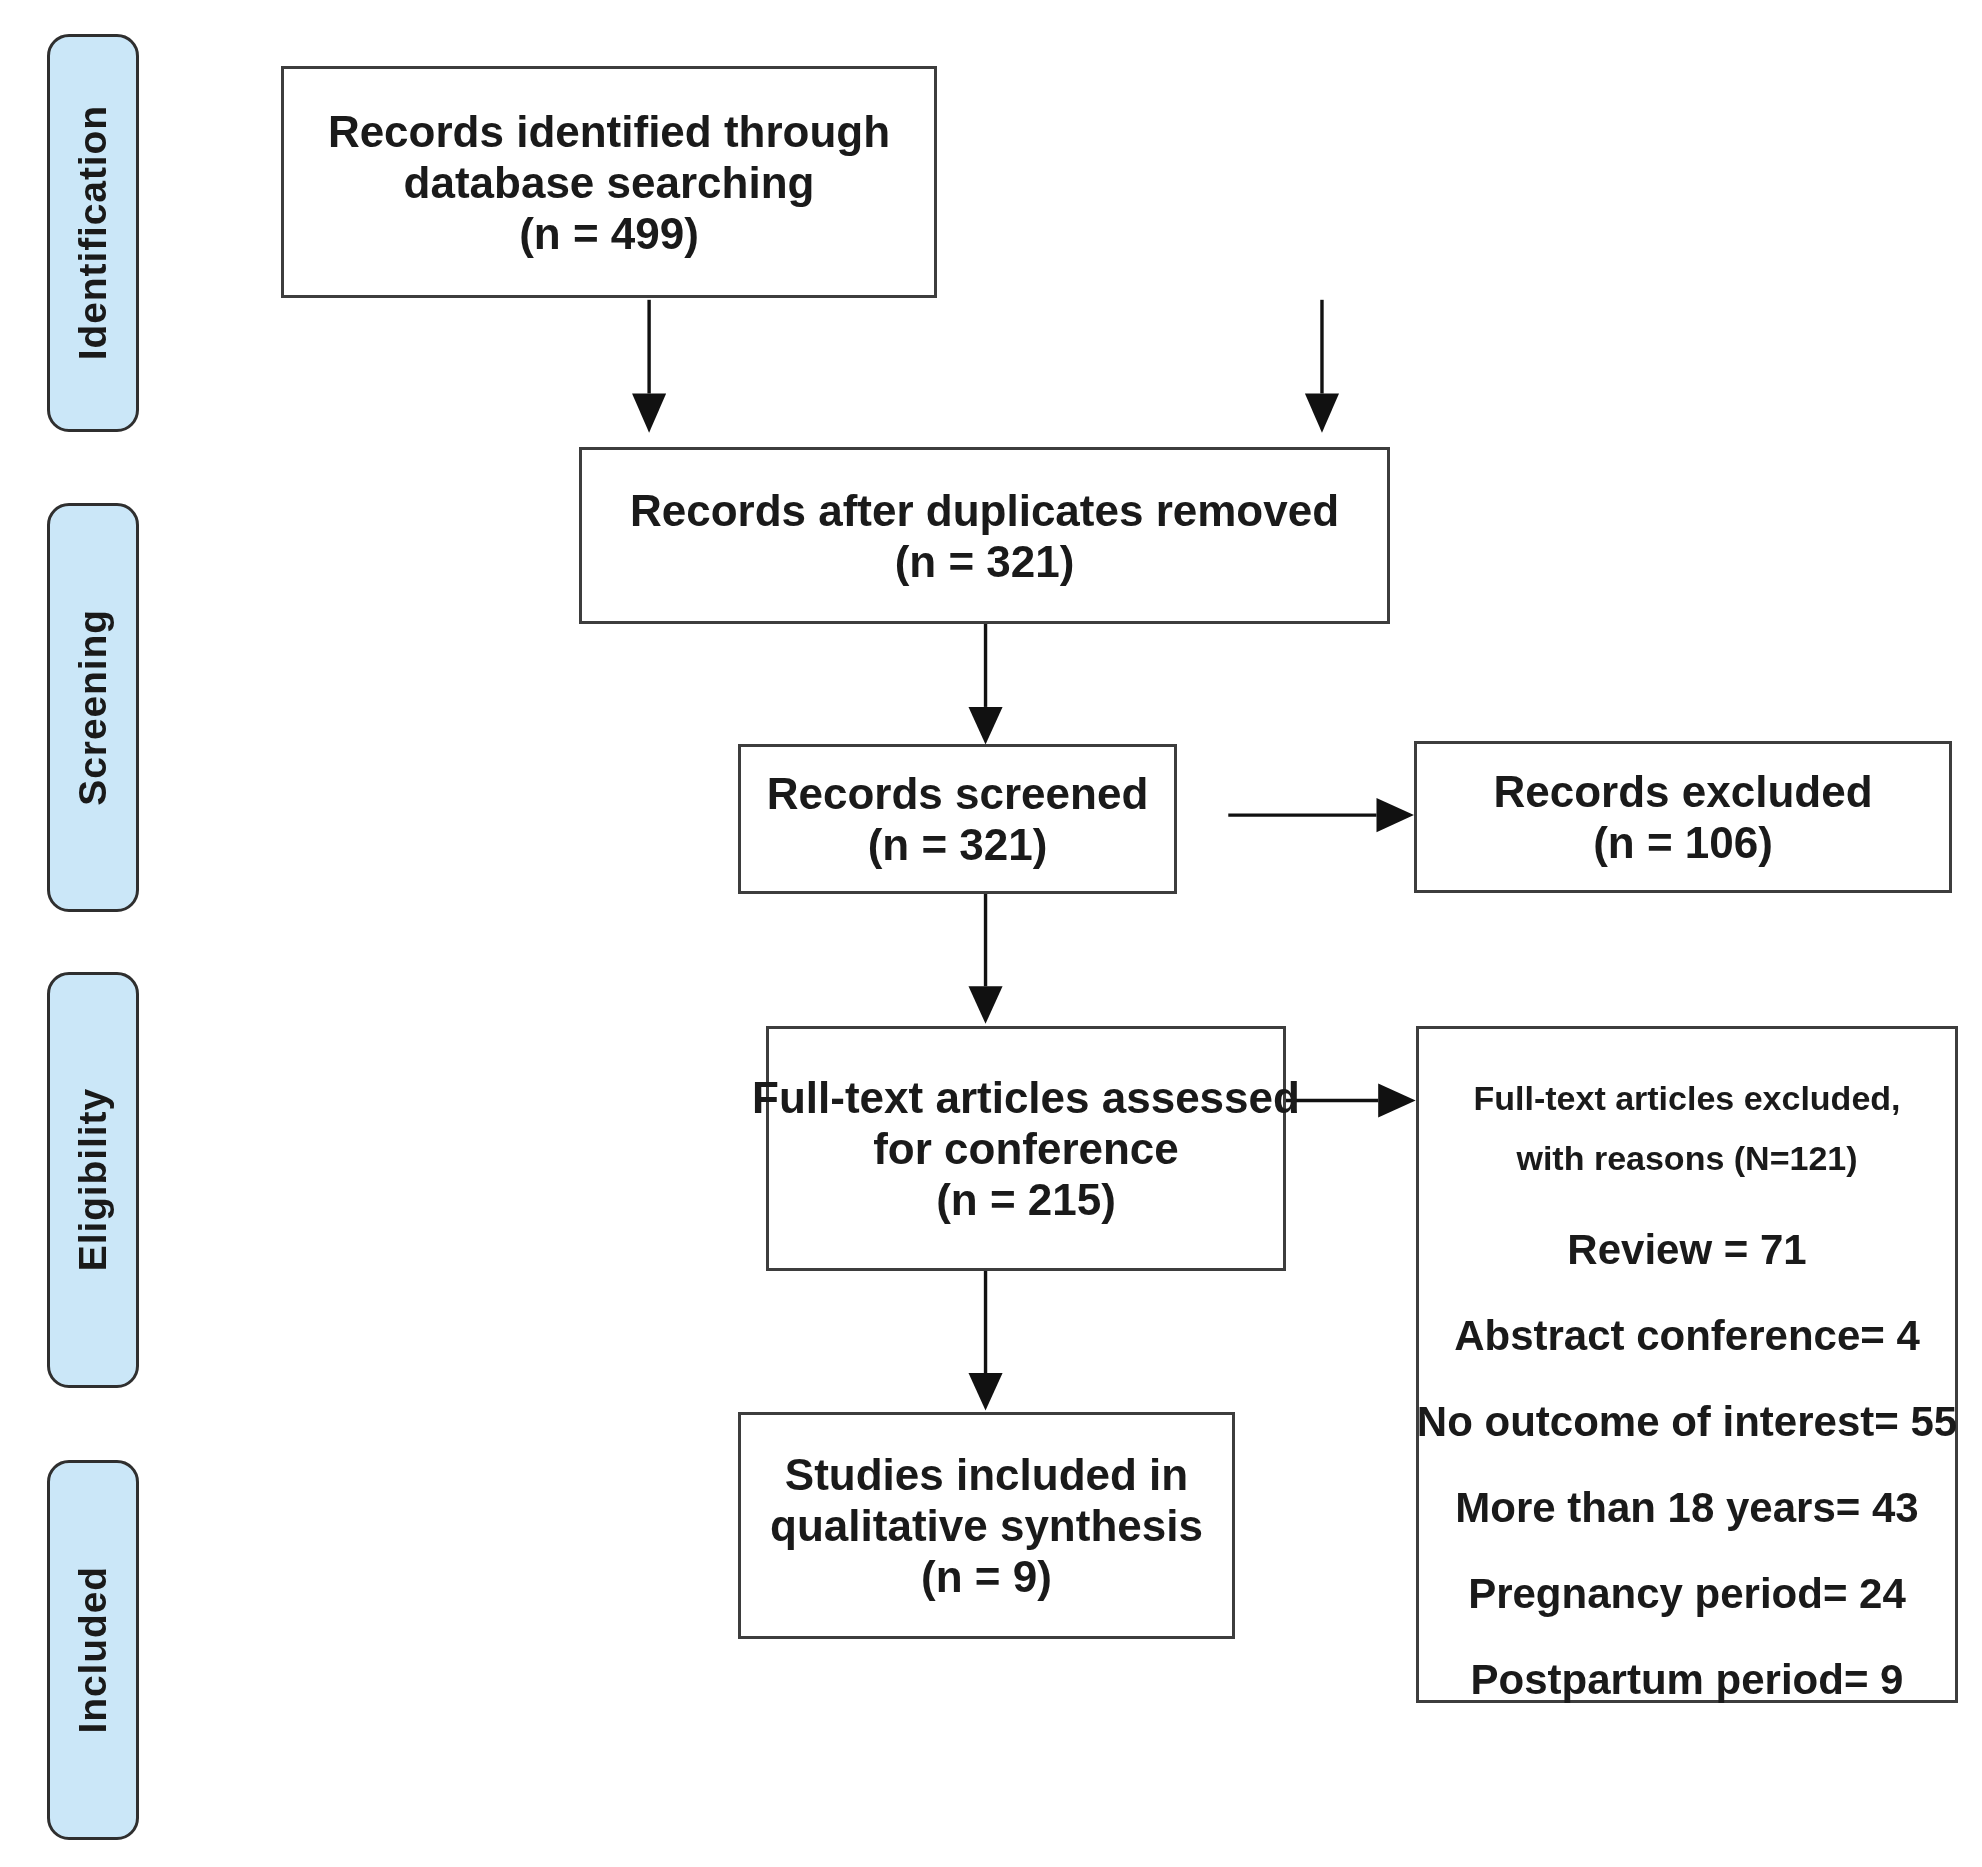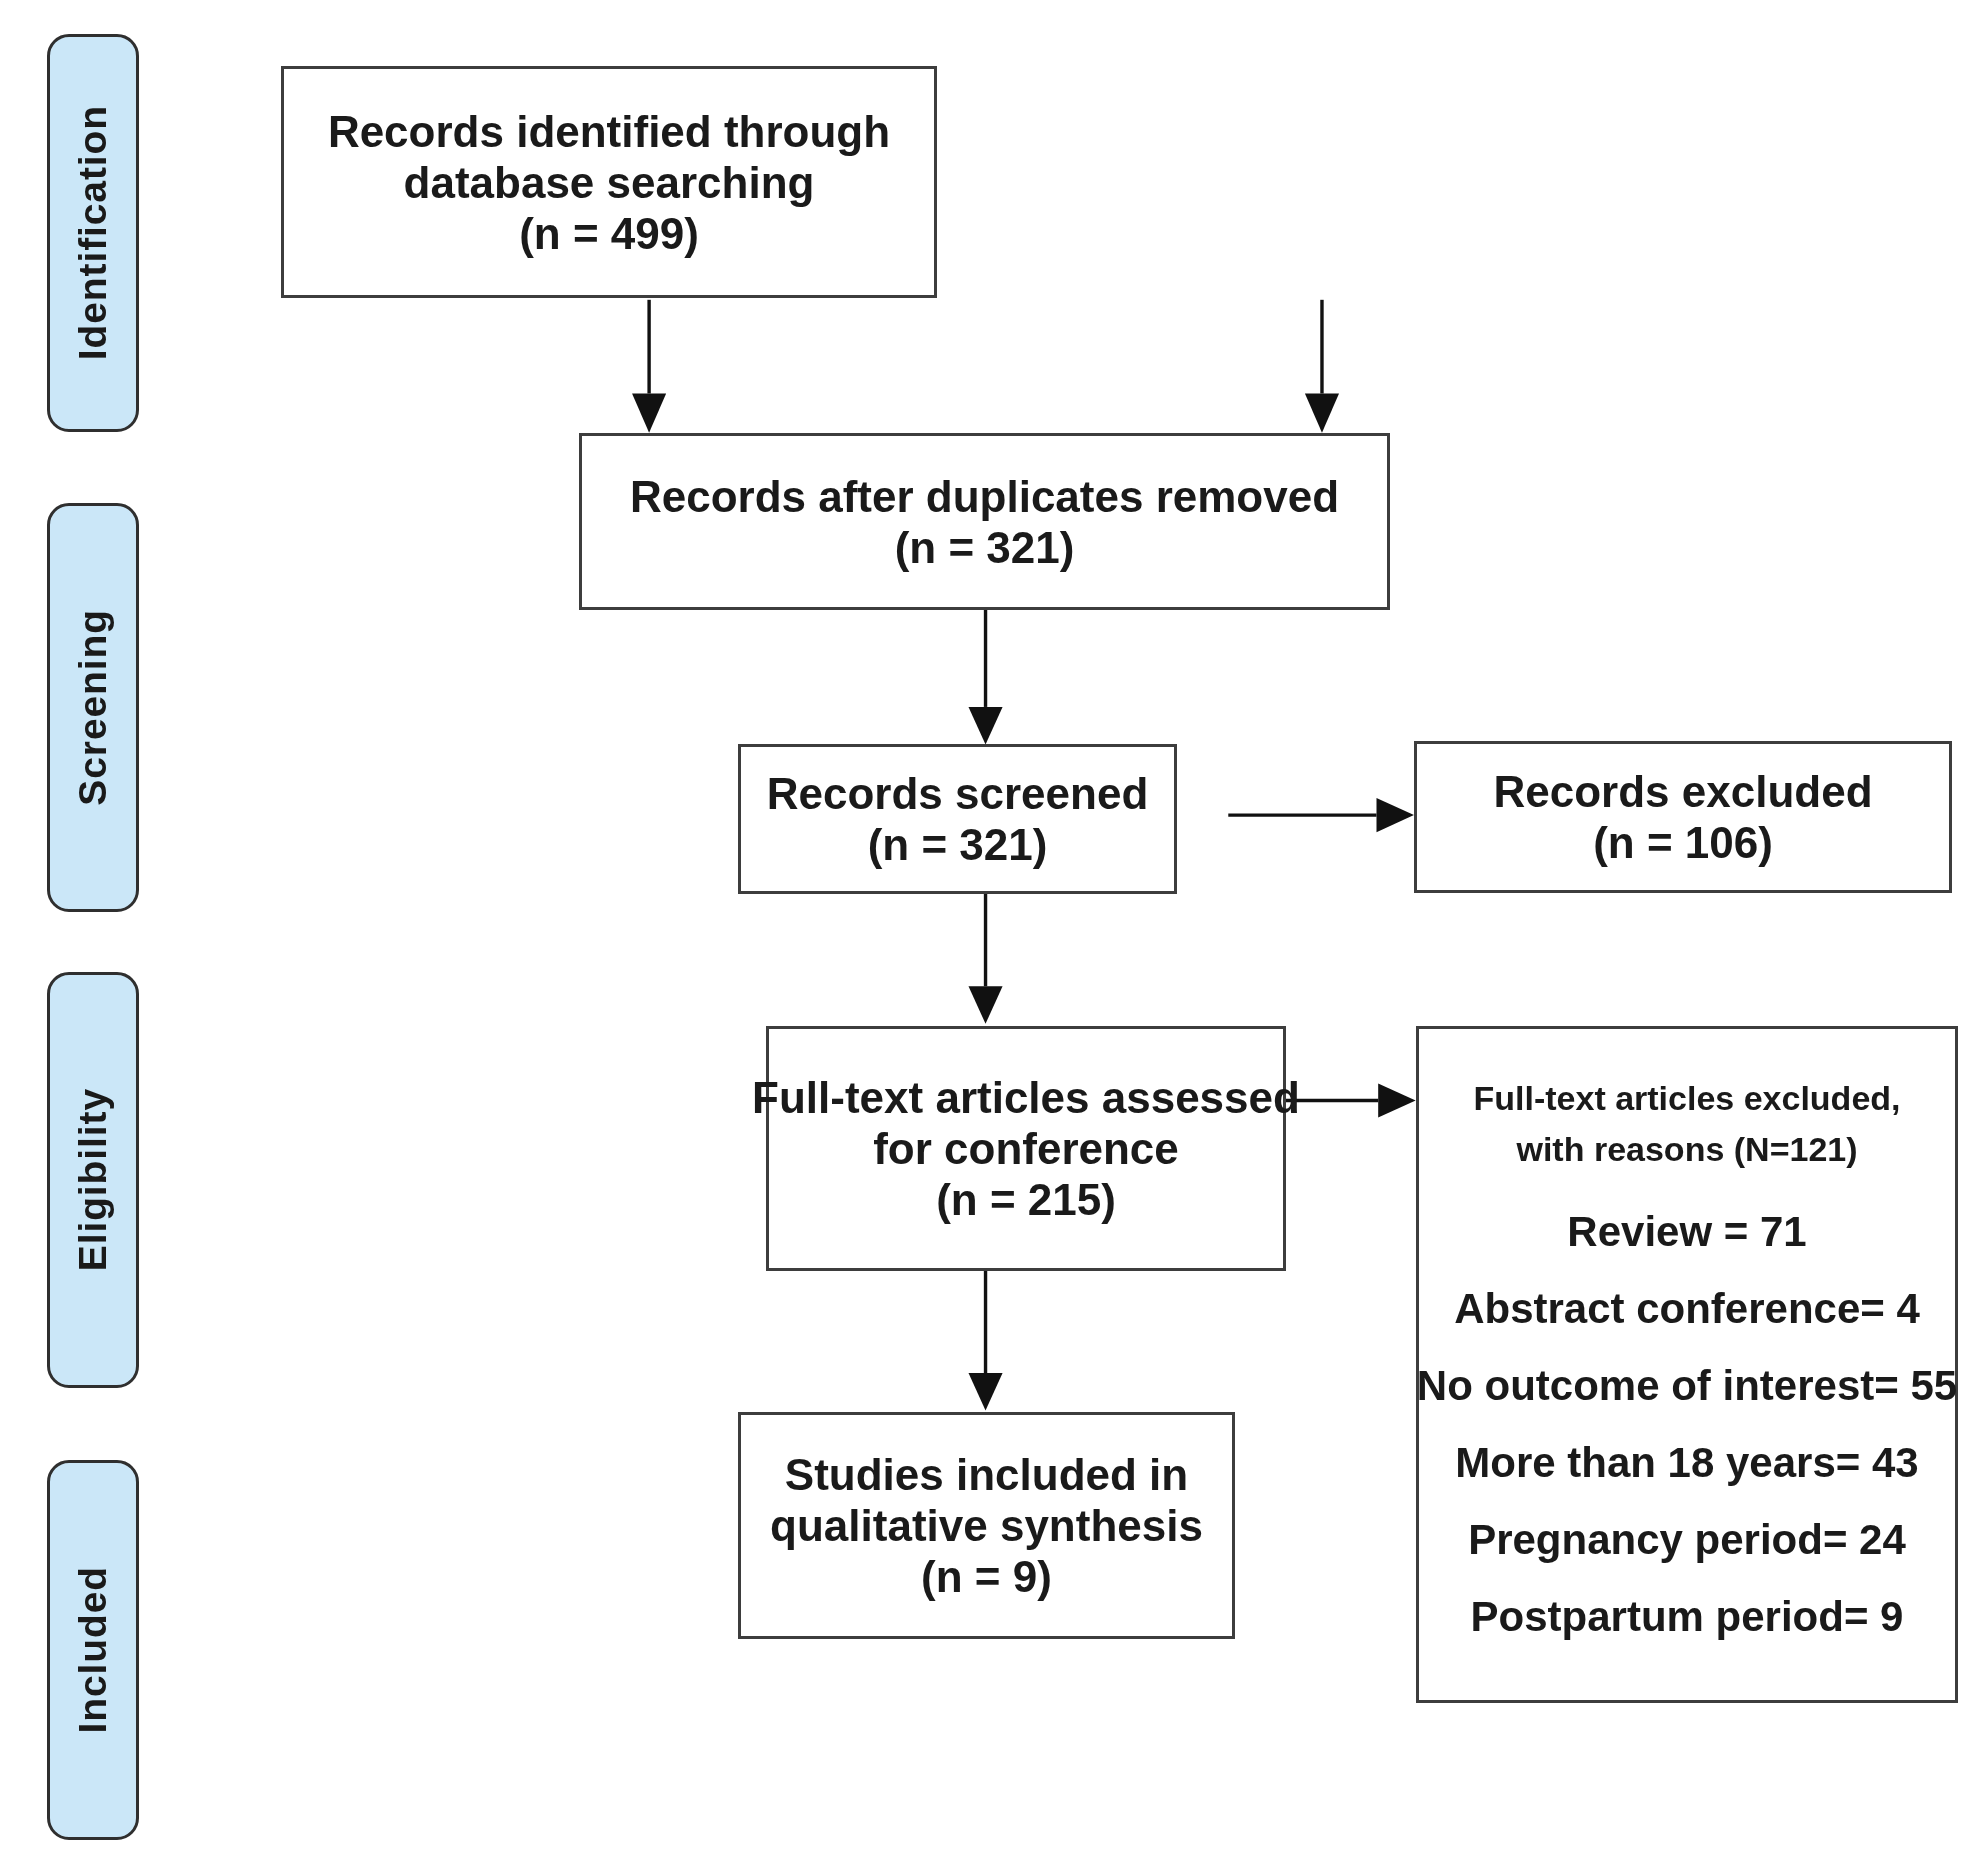--- a/index.html
+++ b/index.html
@@ -31,21 +31,21 @@
   .box{
     position:absolute;
     background:#ffffff;
     border:3.4px solid var(--box-border,#3d3d3d);
     box-sizing:border-box;
     display:flex;flex-direction:column;
     align-items:center;justify-content:center;
     text-align:center;
   }
   .box .line{display:block;font-size:44px;line-height:51px;white-space:nowrap;}
-  .reasons-box{justify-content:flex-start;padding-top:44px;}
+  .reasons-box{justify-content:space-between;padding-top:44px;}
   .reasons-box .title-line{display:block;font-size:34px;line-height:51px;white-space:nowrap;}
   .reasons-box .reason{display:block;font-size:42px;line-height:41px;margin-top:36px;white-space:nowrap;}
 </style>
 </head>
 <body>
 
 <div id="canvas">
 
   <svg id="arrow-layer" viewBox="0 0 2328 2192" xmlns="http://www.w3.org/2000/svg">
 
@@ -98,21 +98,21 @@
     <span class="stage-label">Included</span>
   </div>
 
   <div class="box" style="left:281px;top:66px;width:656px;height:232px">
     <span class="line">Records identified through</span>
     <span class="line">database searching</span>
     <span class="line">(n = 499)</span>
   </div>
 
 
-  <div class="box" style="left:579px;top:433px;width:811px;height:177px">
+  <div class="box" style="left:579px;top:447px;width:811px;height:177px">
     <span class="line">Records after duplicates removed</span>
     <span class="line">(n = 321)</span>
   </div>
 
   <div class="box" style="left:738px;top:744px;width:439px;height:150px">
     <span class="line">Records screened</span>
     <span class="line">(n = 321)</span>
   </div>
 
   <div class="box" style="left:1414px;top:741px;width:538px;height:152px">

